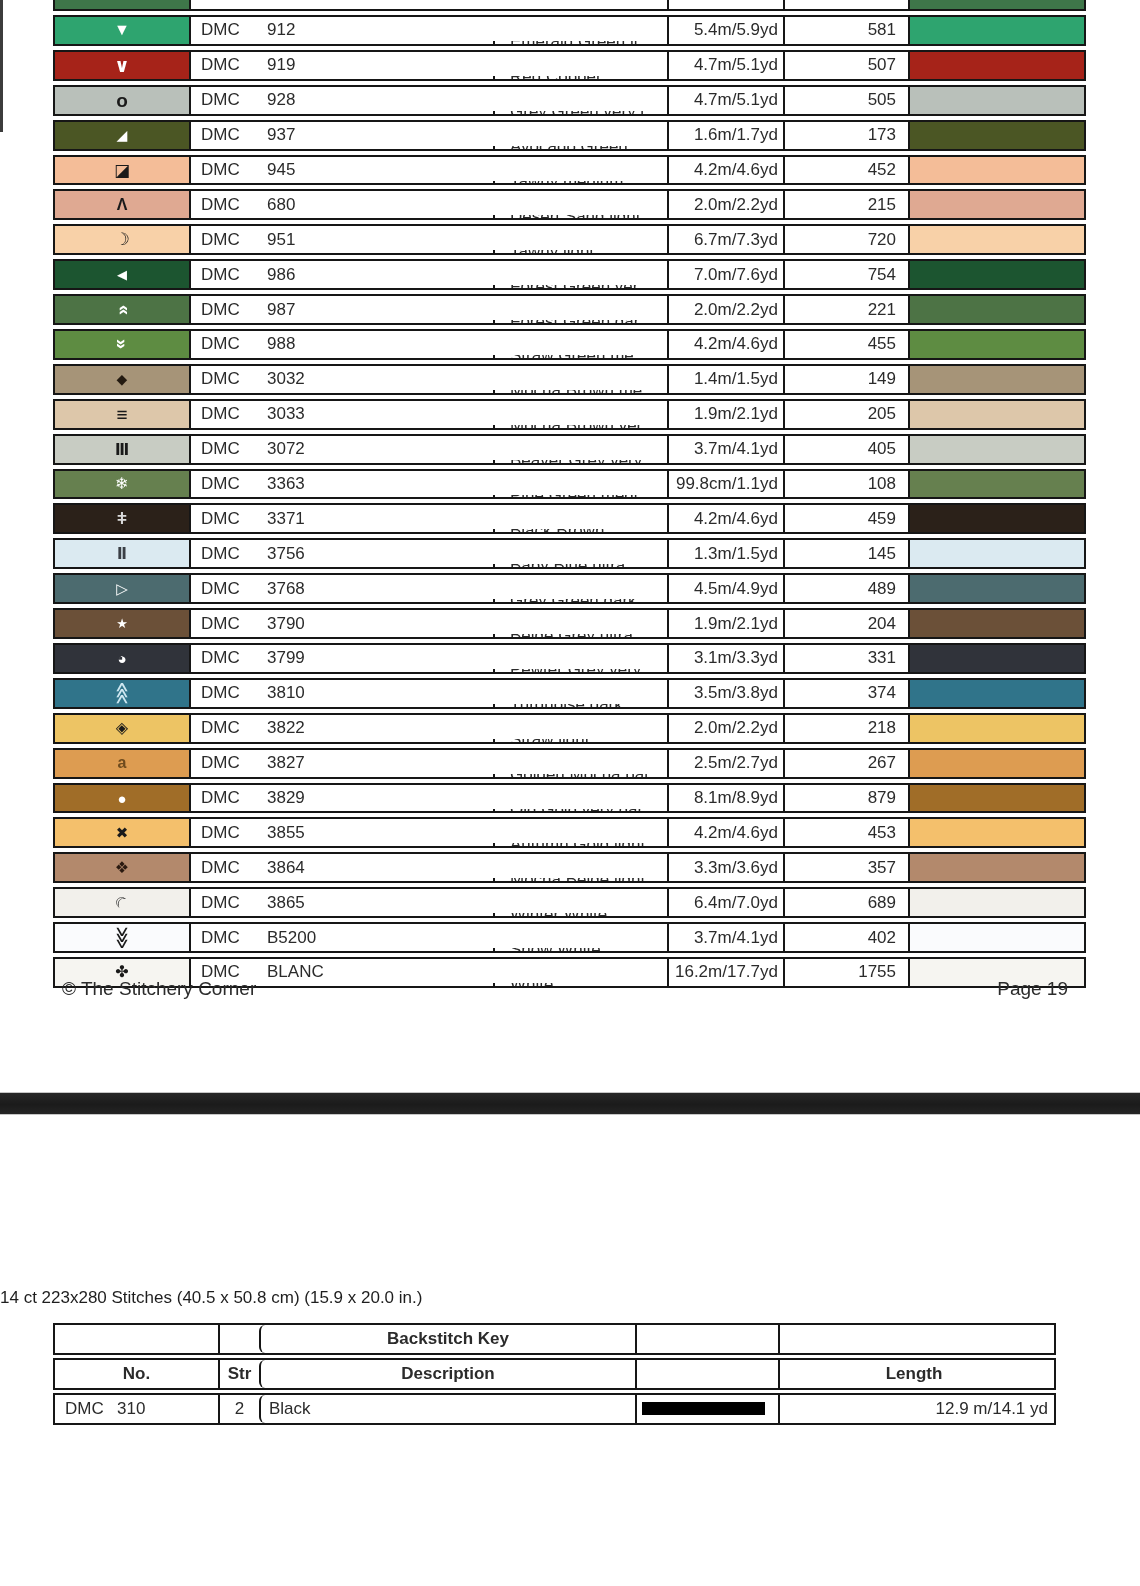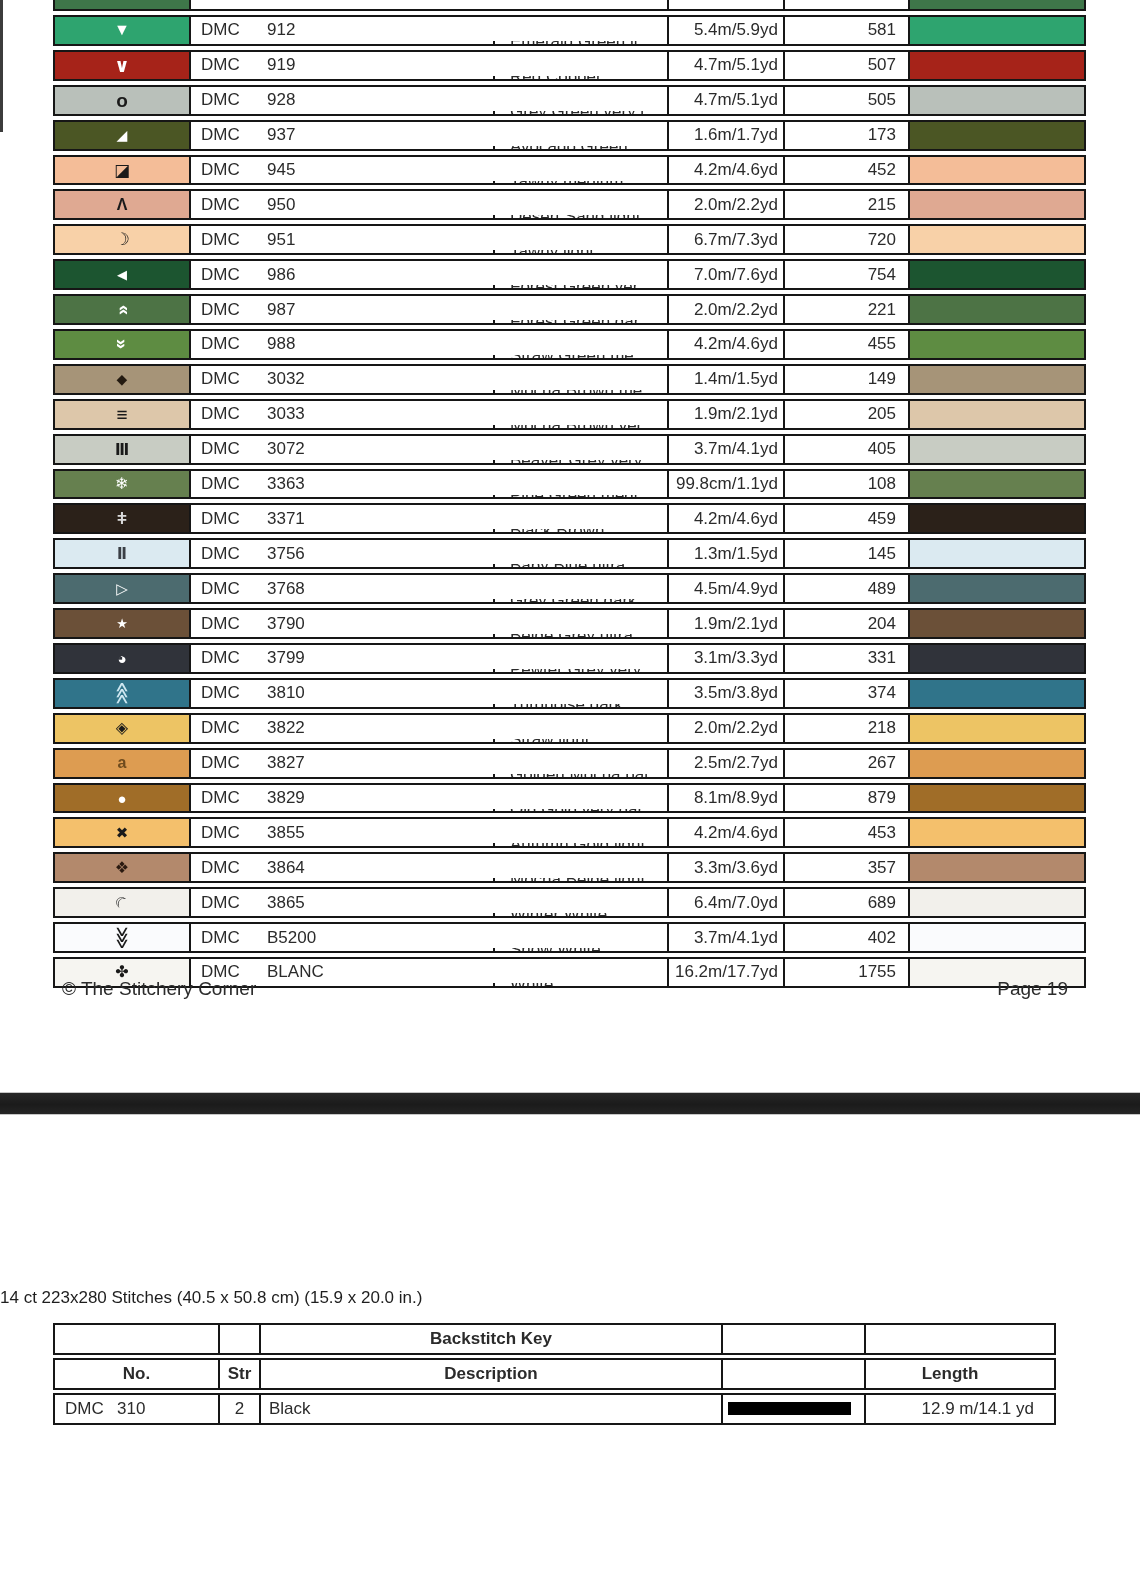--- a/index.html
+++ b/index.html
@@ -32,23 +32,23 @@
     border-top:1px solid #c6c6c6;border-bottom:1px solid #c6c6c6;box-sizing:content-box;}
   
   .p2-title{position:absolute;left:0;top:1210px;width:1140px;text-align:center;font-size:34px;color:#1e1e1e;}
   .p2-sub{position:absolute;left:0;top:1288px;width:1140px;text-align:left;font-size:17px;color:#1e1e1e;}
   .bs-table{position:absolute;left:53px;top:1323px;width:1003px;}
   .bs-row{display:flex;box-sizing:border-box;border:2px solid #161616;height:31.6px;margin-bottom:3.5px;background:#fff;}
   .bs-cell{box-sizing:border-box;display:flex;align-items:center;overflow:hidden;}
   .bs-cell + .bs-cell{border-left:2px solid #161616;}
   .b-no{width:163px;}
   .b-str{width:41px;justify-content:center;}
-  .b-desc{width:462px;padding-left:8px;}
+  .b-desc{width:376px;padding-left:8px;border-radius:6px;}
   .b-swatch{width:135px;justify-content:center;}
-  .b-len{width:264px;flex:1;justify-content:flex-end;padding-right:20px;margin-left:8px;}
+  .b-len{width:264px;flex:1;justify-content:flex-end;padding-right:6px;margin-left:8px;}
   .b-center{justify-content:center;padding-left:0;}
   .bold{font-weight:bold;}
   .bs-bar{width:123px;height:13px;}
   .b-no-pad{padding-left:10px;}
   .bs-brand{display:inline-block;width:52px;}
 </style>
 </head>
 <body>
 
 <div class="viewport">
@@ -128,21 +128,21 @@
         <div class="kcell c-len">4.2m/4.6yd</div>
         <div class="kcell c-cnt">452</div>
         <div class="kcell c-swatch" style="background: rgb(244, 189, 152);"></div>
       </div>
       <div class="krow">
         <div class="kcell c-sym" style="background: rgb(223, 169, 146);">
           <span class="sym" style="color: rgb(26, 26, 26); font-size: 16px;">Λ</span>
         </div>
         <div class="kcell c-dmc">
           <span class="brand">DMC</span>
-          <span>950</span>
+          <span>680</span>
         </div>
         <div class="kcell c-desc">Desert Sand light</div>
         <div class="kcell c-len">2.0m/2.2yd</div>
         <div class="kcell c-cnt">215</div>
         <div class="kcell c-swatch" style="background: rgb(223, 169, 146);"></div>
       </div>
       <div class="krow">
         <div class="kcell c-sym" style="background: rgb(248, 209, 168);">
           <span class="sym" style="color: rgb(26, 26, 26); font-size: 17px;">☽</span>
         </div>

